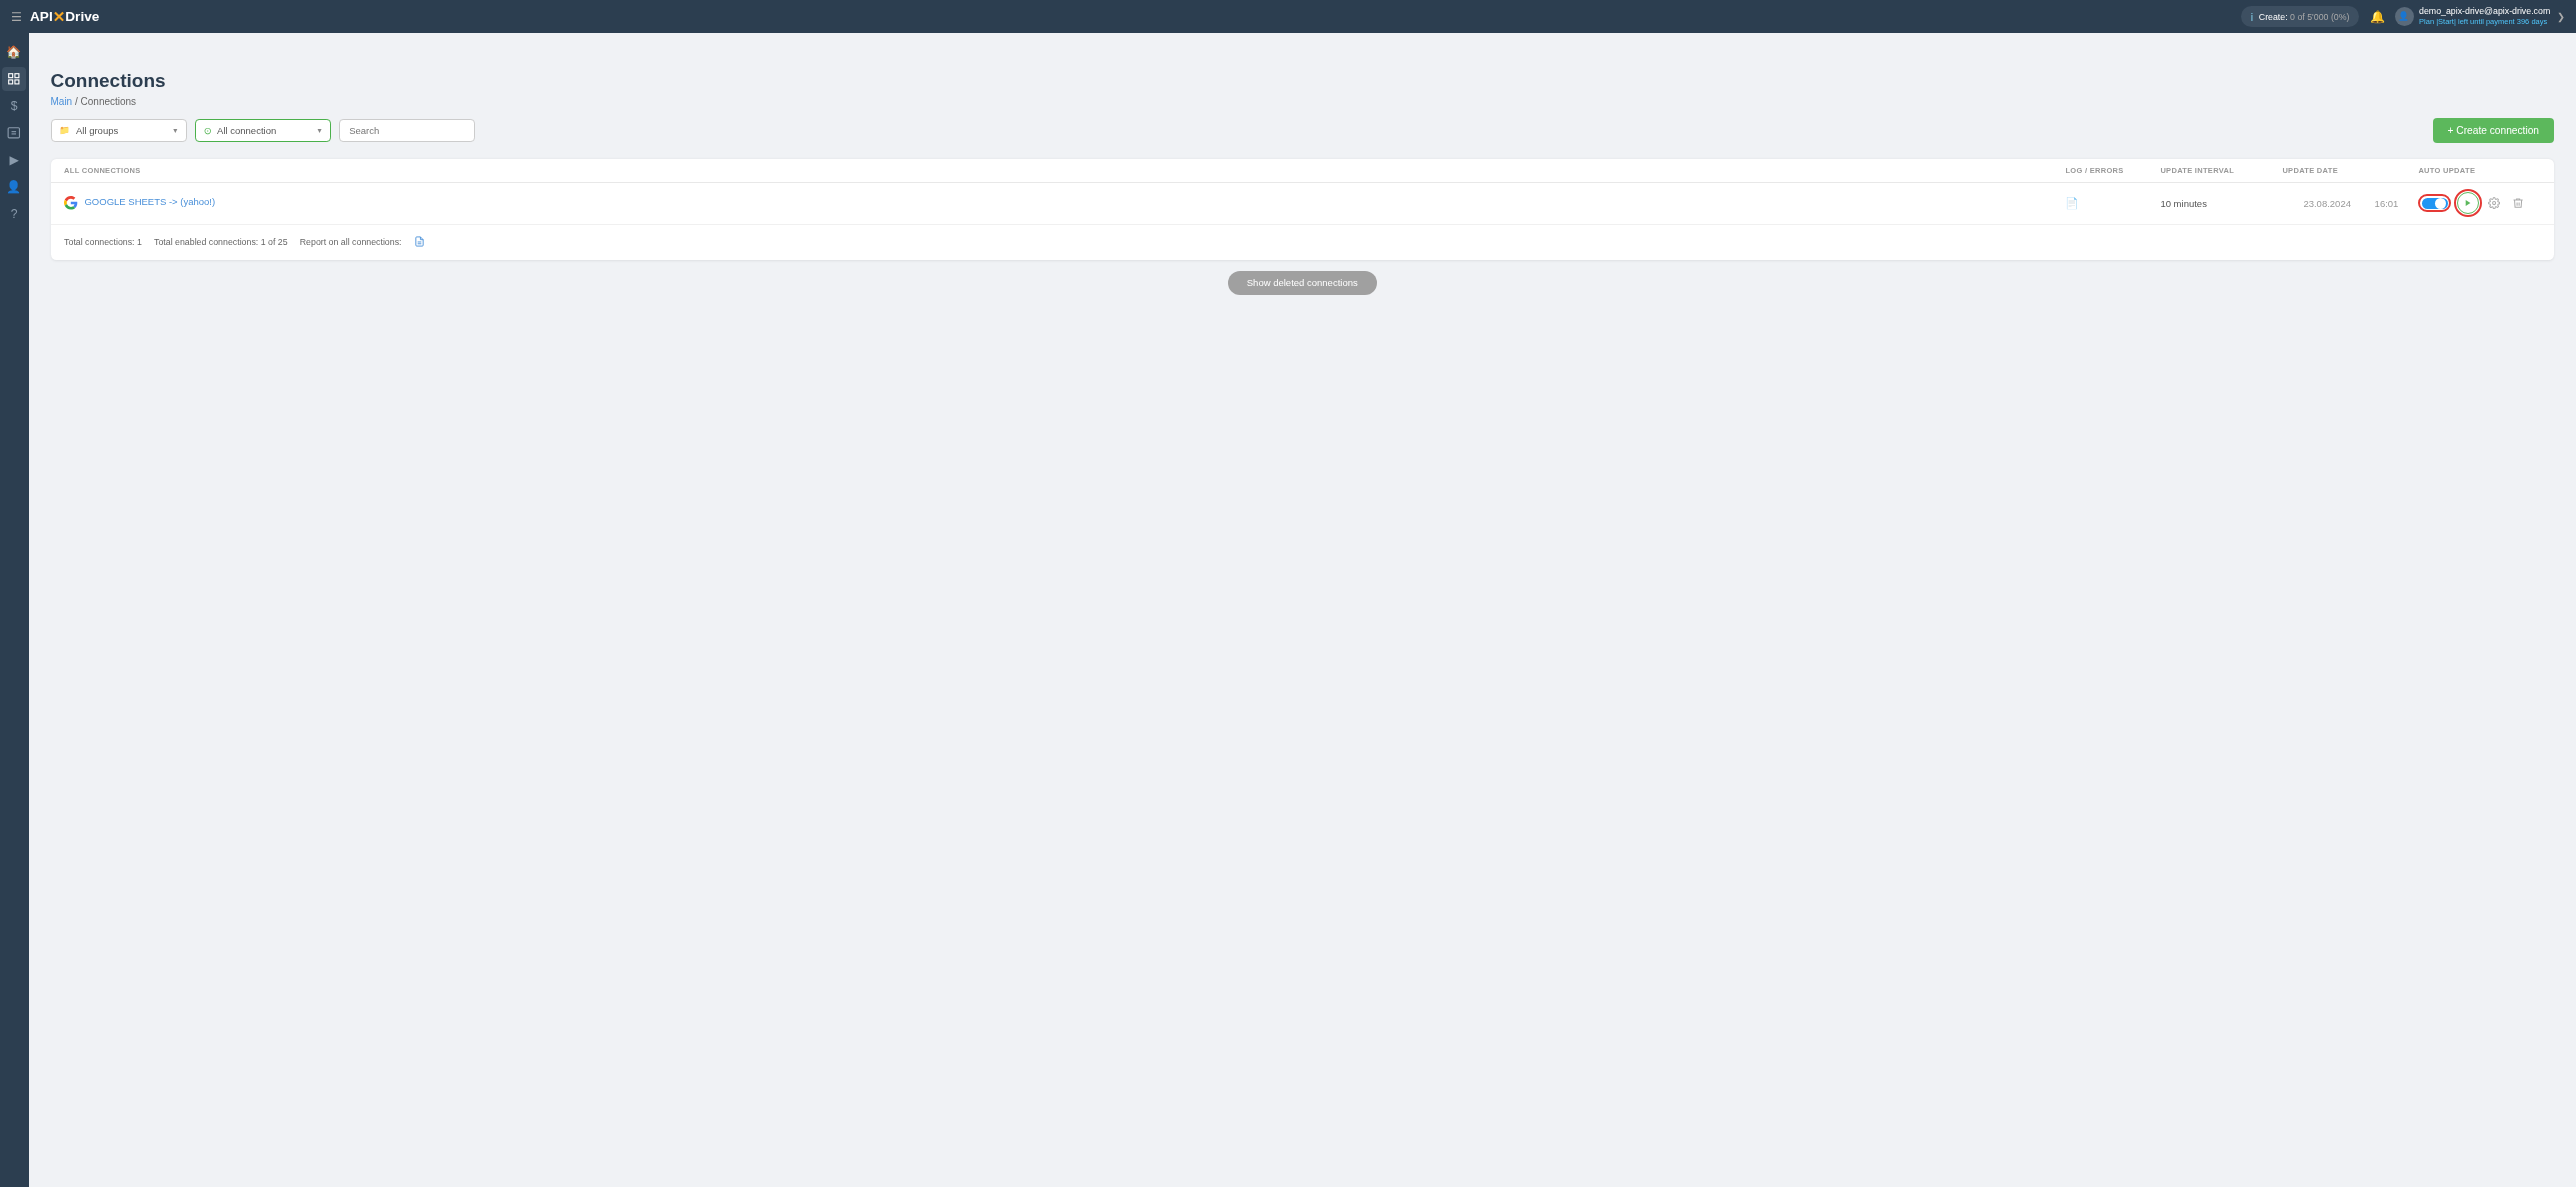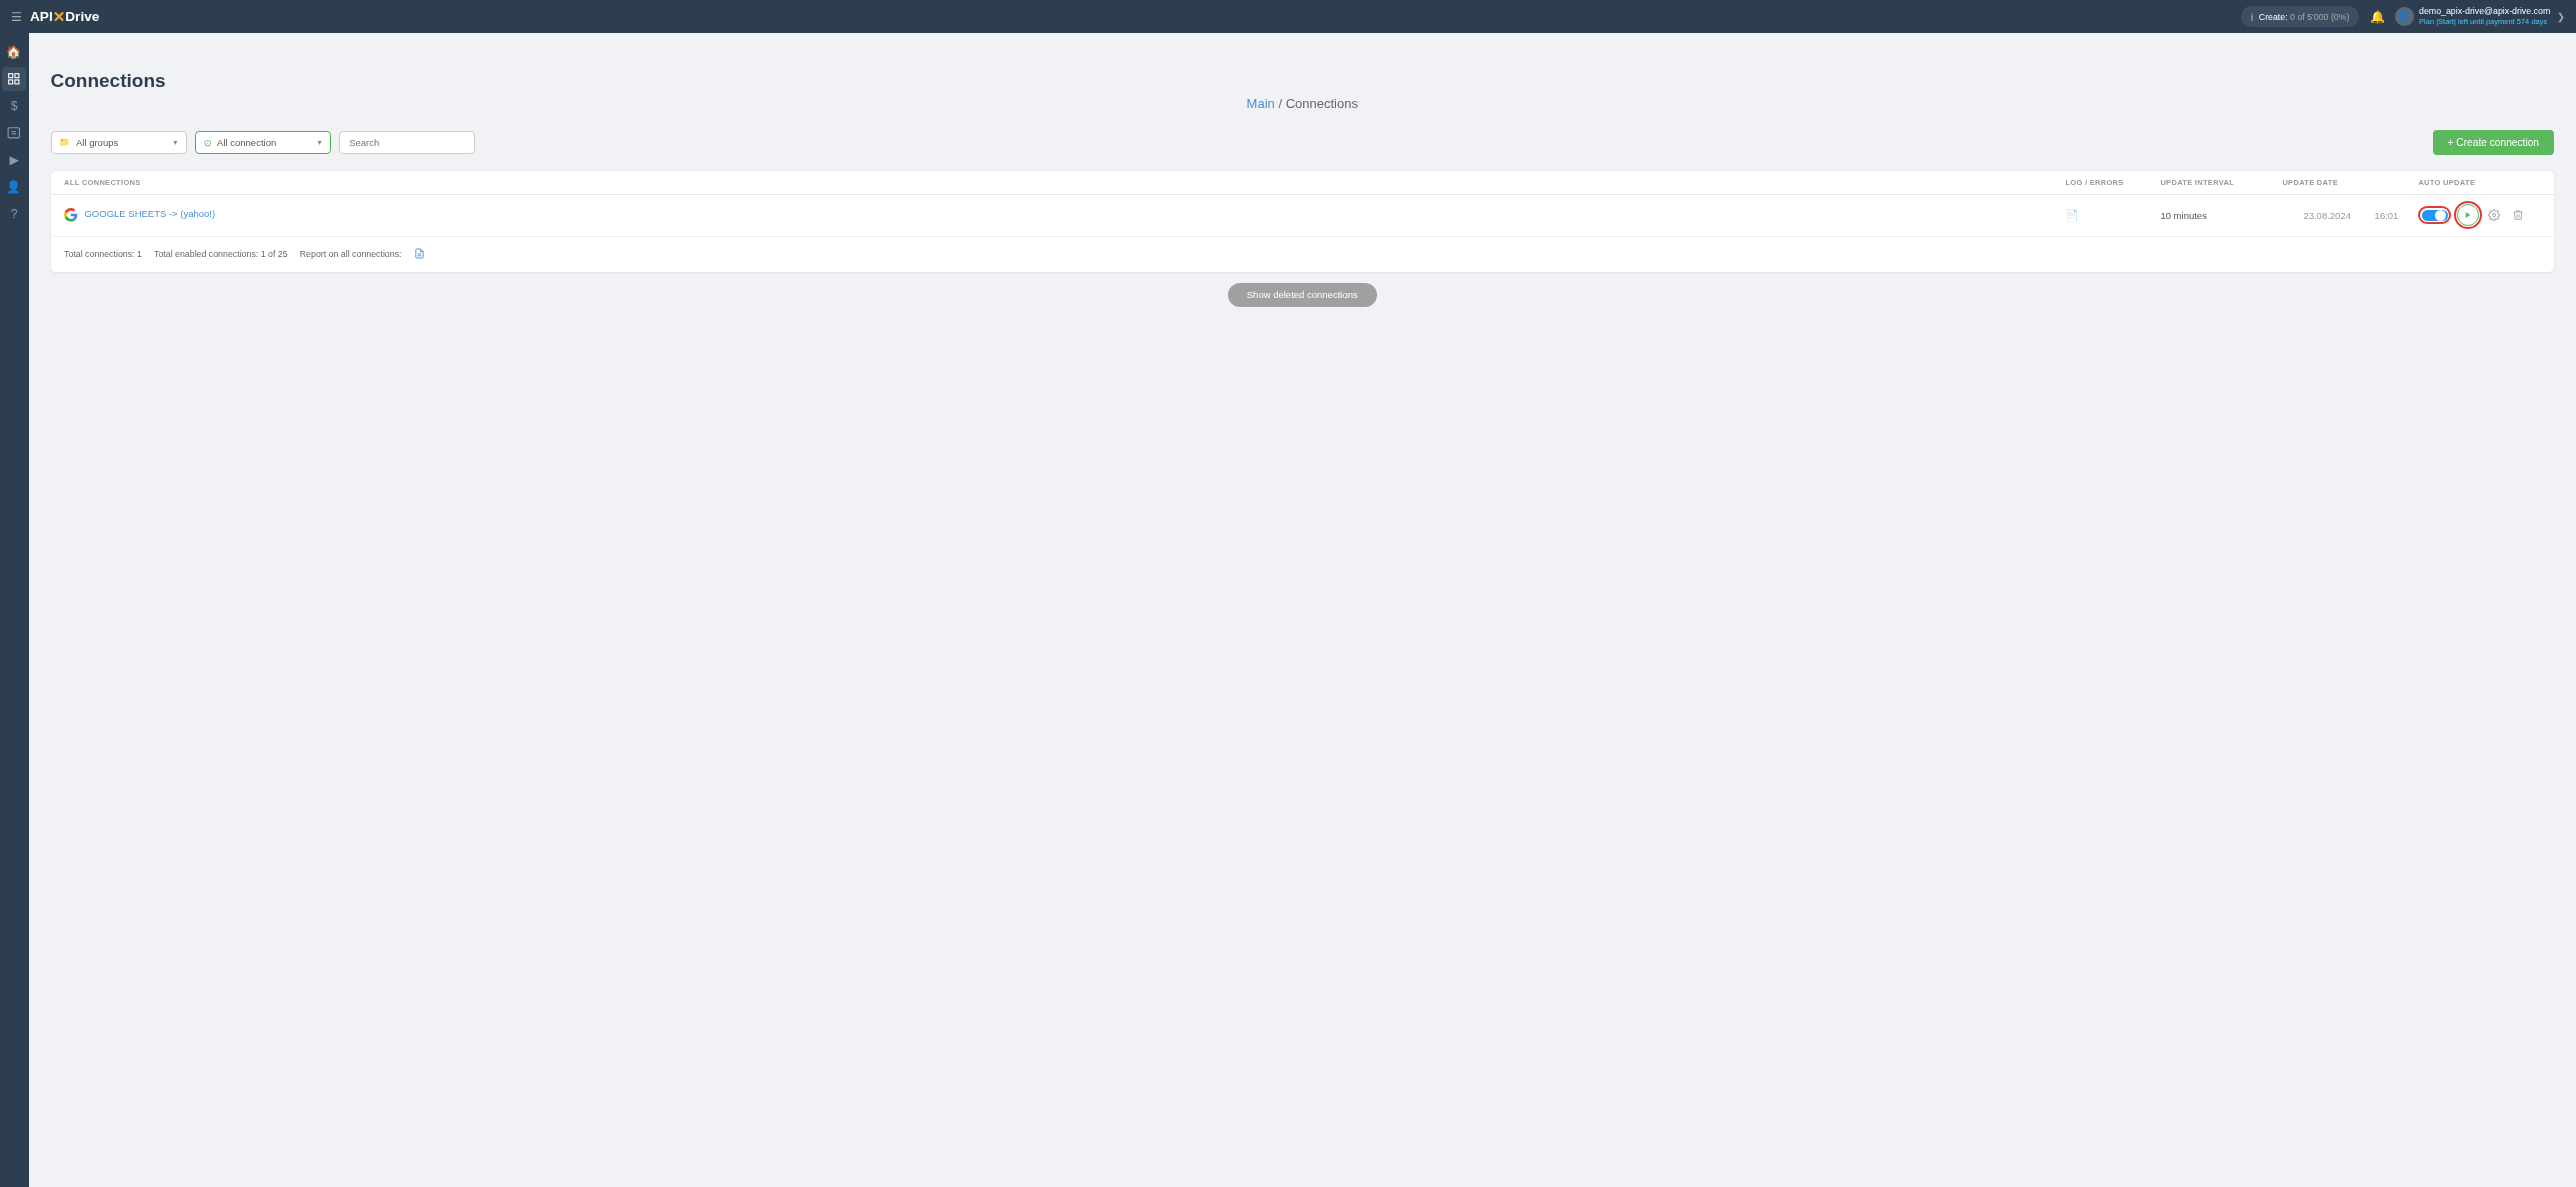--- a/index.html
+++ b/index.html
@@ -43,21 +43,21 @@
     }
     .sidebar-item:hover, .sidebar-item.active { background: #3d4f61; color: #fff; }
 
     
     .main-content {
       margin-left: 28.5px; margin-top: 33px; padding: 37px 22px; min-height: calc(100vh - 33px);
       background: #f0f2f5;
     }
 
     .page-title { font-size: 19px; font-weight: 600; color: #2c3e50; margin-bottom: 4.1px; }
-    .breadcrumb { font-size: 13px; margin-bottom: 19px; text-align: center; }
+    .breadcrumb { font-size: 10px; margin-bottom: 11px; }
     .breadcrumb a { color: #4a90d9; text-decoration: none; }
     .breadcrumb span { color: #666; }
 
     
     .toolbar { display: flex; align-items: center; gap: 8.1px; margin-bottom: 16.3px; }
 
     .select-dropdown {
       display: flex; align-items: center; border: 0.7px solid #ccc; border-radius: 4.1px;
       background: #fff; padding: 5.4px 8.1px; font-size: 9.5px; color: #555; cursor: pointer;
       min-width: 136px; gap: 5.4px;
@@ -177,21 +177,21 @@
   </div>
 
   <span class="topbar-bell">🔔</span>
 
   <div class="topbar-user">
     <div class="avatar">👤</div>
     <div class="topbar-user-info">
       <div class="email">demo_apix-drive@apix-drive.com</div>
       <div class="plan">
         <span>Plan |Start| left until payment</span>
-        <span style="color:#4fc3f7">574 days</span>
+        <span style="color:#4fc3f7">396 days</span>
       </div>
     </div>
     <span class="topbar-chevron">❯</span>
   </div>
 </div>
 
 <div class="sidebar">
   <div class="sidebar-item">🏠</div>
   <div class="sidebar-item active">
     <svg width="13.6" height="13.6" viewBox="0 0 24 24" fill="none" stroke="currentColor" stroke-width="2">

